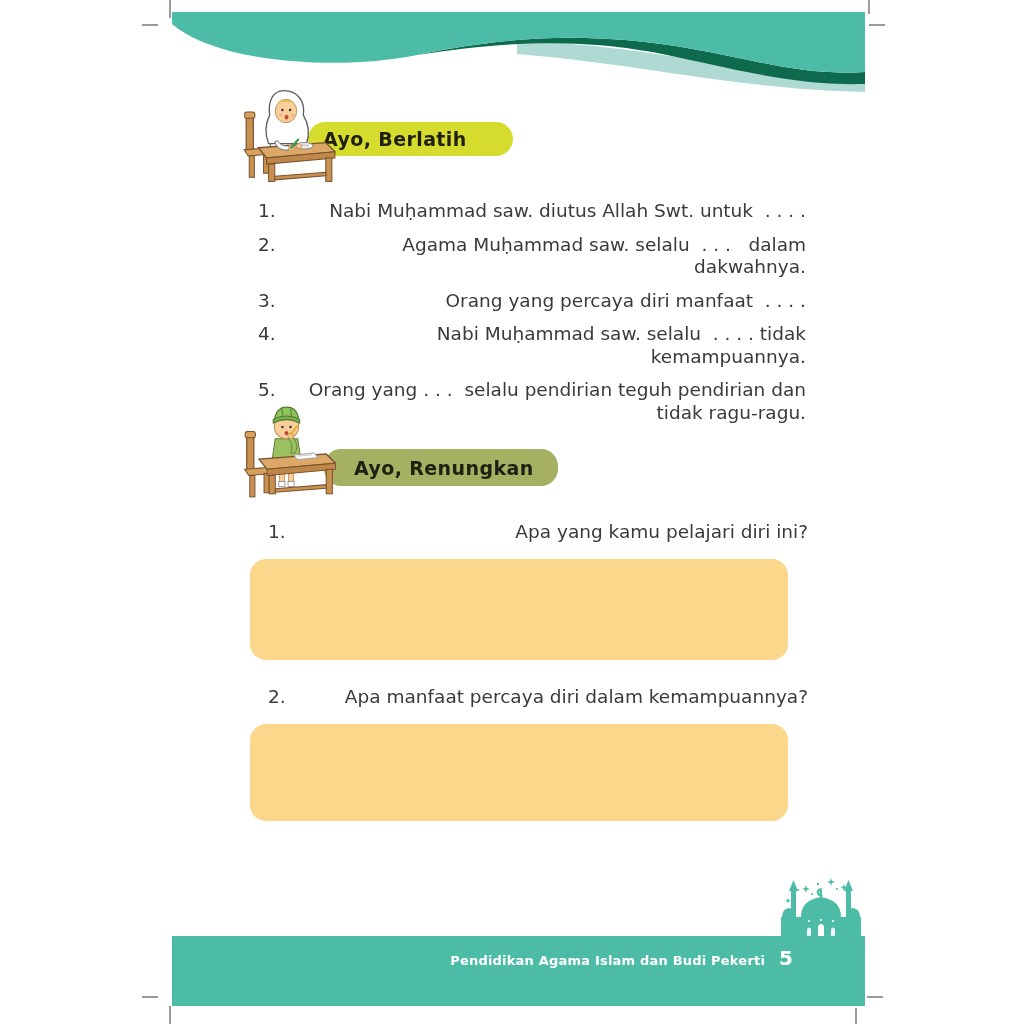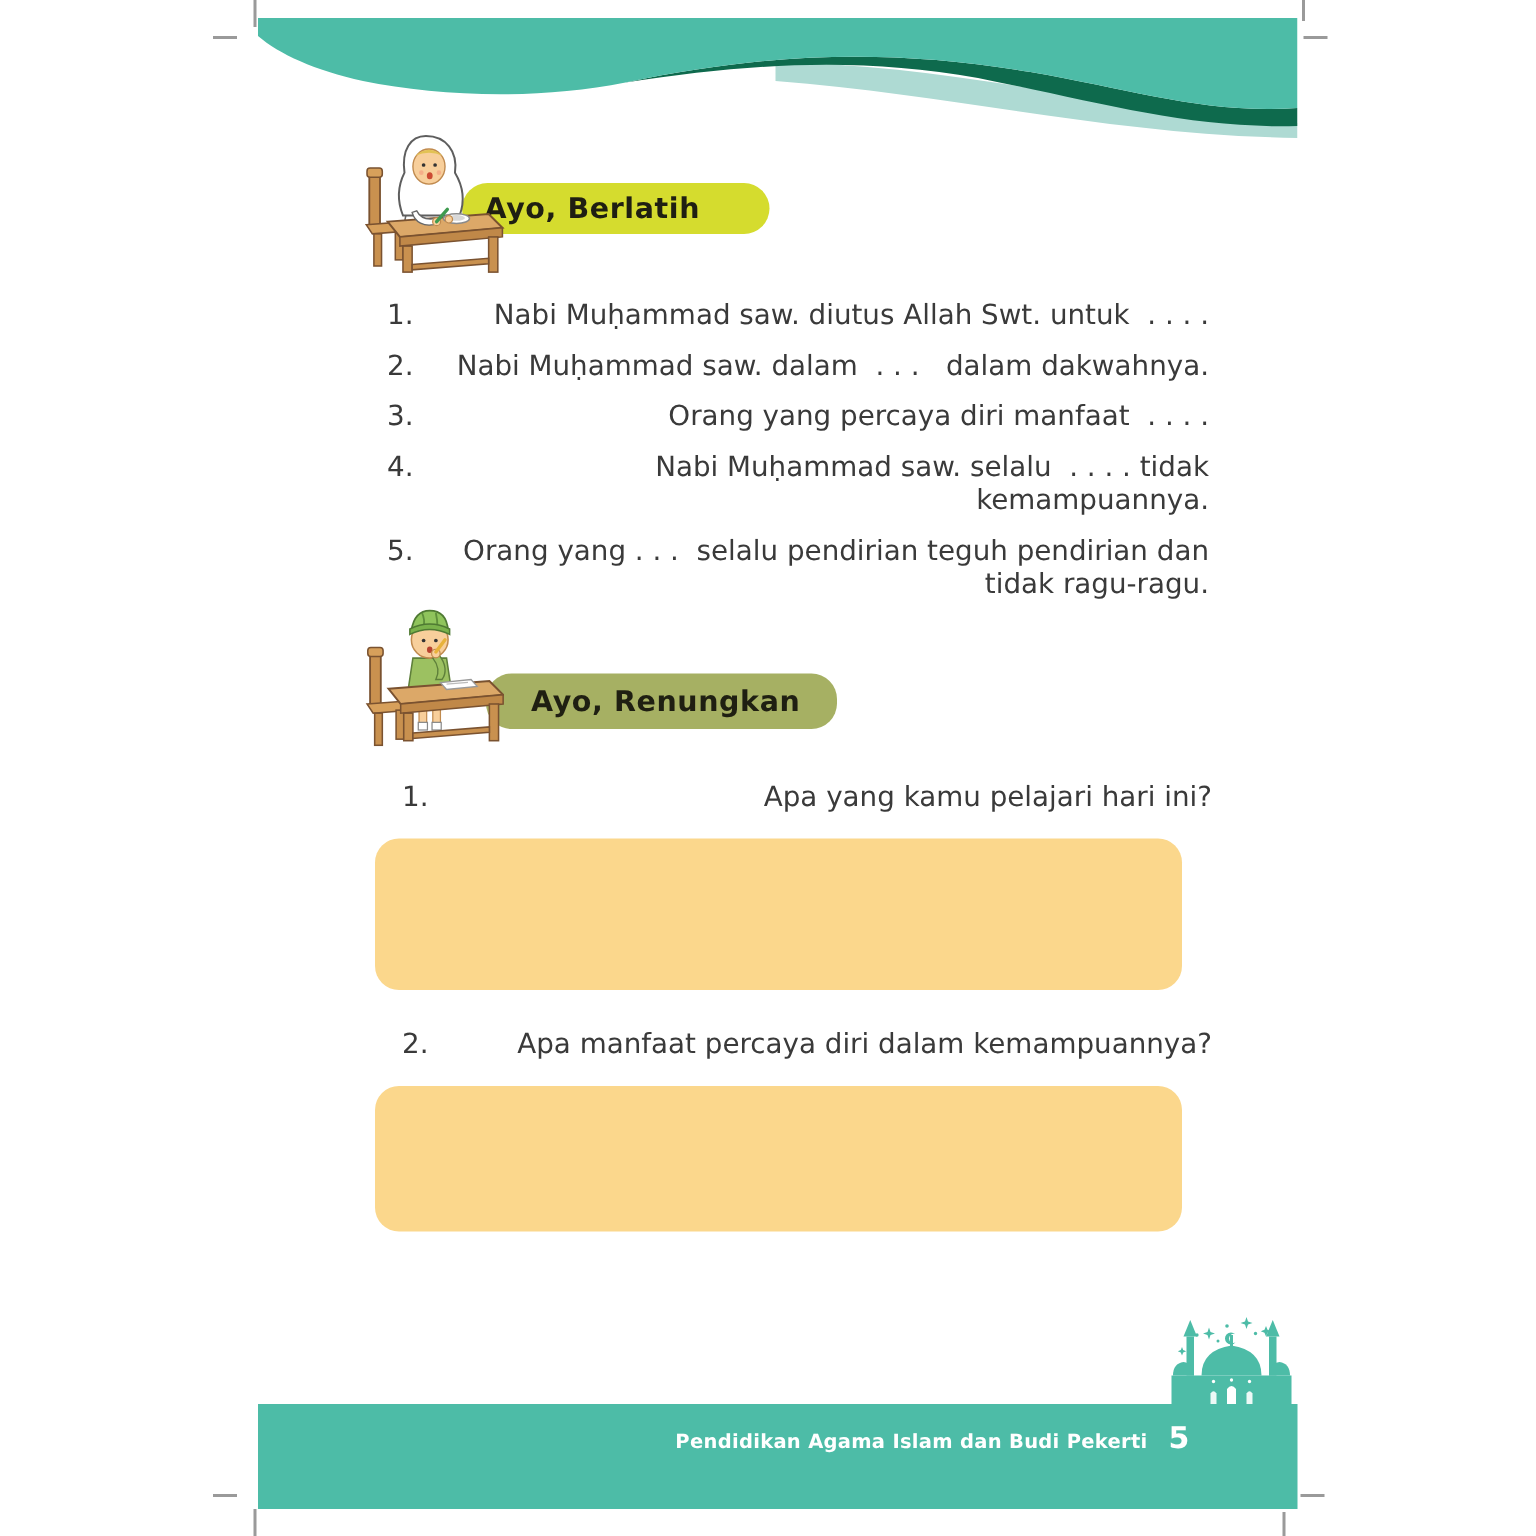--- a/index.html
+++ b/index.html
@@ -104,21 +104,21 @@
     <circle cx="62" cy="58.5" r="2.4" fill="#F8CF9B" stroke="#C08A4E" stroke-width="0.8"></circle>
   </svg>
 
   <div class="qlist">
     <div class="qitem">
       <span class="qnum">1.</span>
       <span class="qtext">Nabi Muḥammad saw. diutus Allah Swt. untuk  . . . .</span>
     </div>
     <div class="qitem">
       <span class="qnum">2.</span>
-      <span class="qtext">Nabi Muḥammad saw. dalam  . . .   dalam dakwahnya.</span>
+      <span class="qtext">Agama Muḥammad saw. selalu  . . .   dalam dakwahnya.</span>
     </div>
     <div class="qitem">
       <span class="qnum">3.</span>
       <span class="qtext">Orang yang percaya diri manfaat  . . . .</span>
     </div>
     <div class="qitem">
       <span class="qnum">4.</span>
       <span class="qtext">Nabi Muḥammad saw. selalu  . . . . tidak kemampuannya.</span>
     </div>
     <div class="qitem">
@@ -164,21 +164,21 @@
     <path d="M54,54 L74,52 L78,56.5 L58,58.5 Z" fill="#ffffff" stroke="#999999" stroke-width="0.9"></path>
     <line x1="58" y1="55" x2="72" y2="53.8" stroke="#bbbbbb" stroke-width="0.8"></line>
 
     <path d="M55,52 C58,48 58,42 53,36 L49,38 C53,43 53,48 51,52 Z" fill="#9CC161" stroke="#5E7F3A" stroke-width="0.9"></path>
     <circle cx="51" cy="35" r="2.8" fill="#F8CF9B" stroke="#C08A4E" stroke-width="0.8"></circle>
     <line x1="51" y1="34" x2="57" y2="26" stroke="#E8B23A" stroke-width="2.2" stroke-linecap="round"></line>
   </svg>
 
   <div class="rq rq1">
     <span class="qnum">1.</span>
-    <span class="qtext">Apa yang kamu pelajari hari ini?</span>
+    <span class="qtext">Apa yang kamu pelajari diri ini?</span>
   </div>
   <div class="answer-box answer-box-1"></div>
 
   <div class="rq rq2">
     <span class="qnum">2.</span>
     <span class="qtext">Apa manfaat percaya diri dalam kemampuannya?</span>
   </div>
   <div class="answer-box answer-box-2"></div>
 
   <svg class="mosque" viewBox="0 0 90 60">

